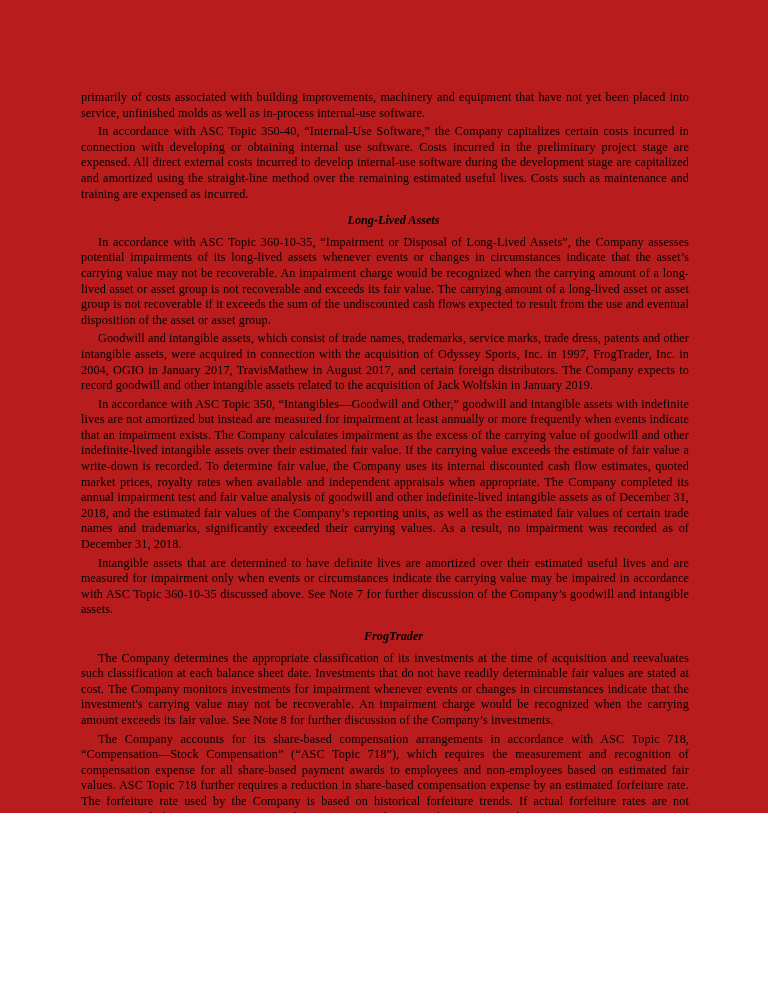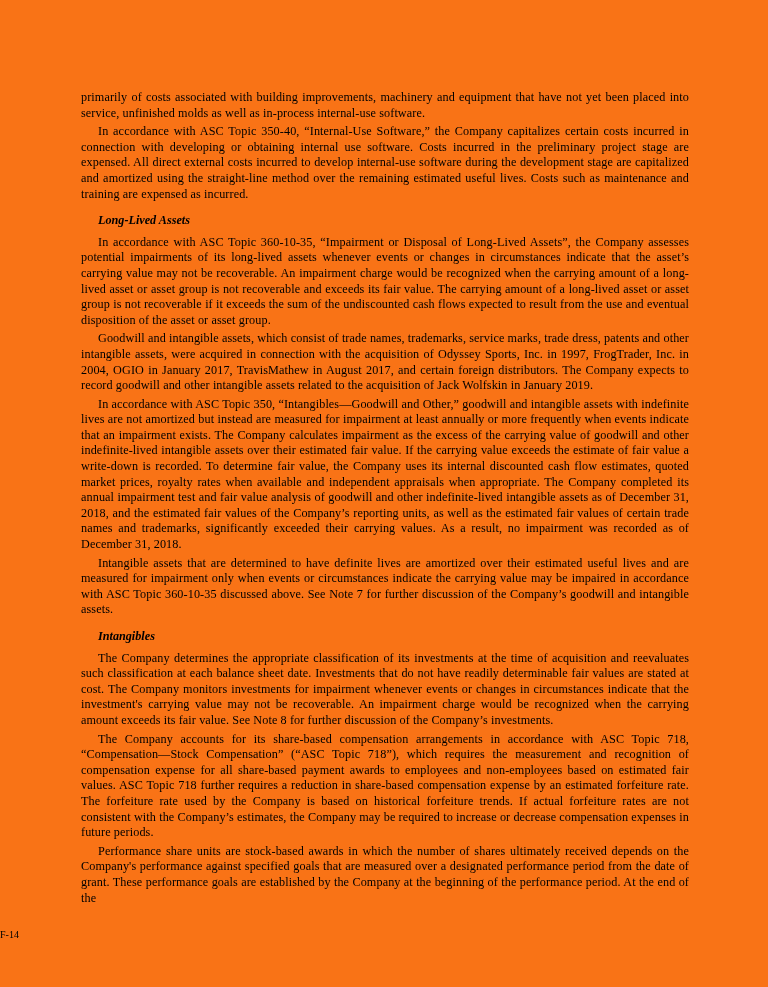--- a/index.html
+++ b/index.html
@@ -5,22 +5,22 @@
     html, body {
       margin: 0;
       padding: 0;
       background: #ffffff;
       color: #000000;
       font-family: "Liberation Serif", serif;
     }
     .sheet {
       position: relative;
       width: 768px;
-      height: 987px;
-      background: #f97316;
+      height: 813px;
+      background: #b91c1c;
       overflow: hidden;
     }
     .content {
       position: absolute;
       top: 90px;
       left: 81px;
       width: 608px;
     }
     .para {
       font-size: 12.2px;
@@ -33,20 +33,21 @@
     .para.no-indent {
       text-indent: 0;
     }
     .heading {
       font-size: 12.2px;
       line-height: 15.6px;
       font-weight: bold;
       font-style: italic;
       margin: 11px 0 6px 0;
       text-indent: 17px;
+      text-align: center;
     }
     .footer {
       position: absolute;
       top: 927px;
       left: 0;
       width: 768px;
       text-align: left;
       font-size: 10px;
       line-height: 15.6px;
     }
@@ -56,19 +57,19 @@
 
 <div class="sheet">
   <div class="content">
     <p class="para no-indent">primarily of costs associated with building improvements, machinery and equipment that have not yet been placed into service, unfinished molds as well as in-process internal-use software.</p>
     <p class="para">In accordance with ASC Topic 350-40, “Internal-Use Software,” the Company capitalizes certain costs incurred in connection with developing or obtaining internal use software. Costs incurred in the preliminary project stage are expensed. All direct external costs incurred to develop internal-use software during the development stage are capitalized and amortized using the straight-line method over the remaining estimated useful lives. Costs such as maintenance and training are expensed as incurred.</p>
     <div class="heading">Long-Lived Assets</div>
     <p class="para">In accordance with ASC Topic 360-10-35, “Impairment or Disposal of Long-Lived Assets”, the Company assesses potential impairments of its long-lived assets whenever events or changes in circumstances indicate that the asset’s carrying value may not be recoverable. An impairment charge would be recognized when the carrying amount of a long-lived asset or asset group is not recoverable and exceeds its fair value. The carrying amount of a long-lived asset or asset group is not recoverable if it exceeds the sum of the undiscounted cash flows expected to result from the use and eventual disposition of the asset or asset group.</p>
     <p class="para">Goodwill and intangible assets, which consist of trade names, trademarks, service marks, trade dress, patents and other intangible assets, were acquired in connection with the acquisition of Odyssey Sports, Inc. in 1997, FrogTrader, Inc. in 2004, OGIO in January 2017, TravisMathew in August 2017, and certain foreign distributors. The Company expects to record goodwill and other intangible assets related to the acquisition of Jack Wolfskin in January 2019.</p>
     <p class="para">In accordance with ASC Topic 350, “Intangibles—Goodwill and Other,” goodwill and intangible assets with indefinite lives are not amortized but instead are measured for impairment at least annually or more frequently when events indicate that an impairment exists. The Company calculates impairment as the excess of the carrying value of goodwill and other indefinite-lived intangible assets over their estimated fair value. If the carrying value exceeds the estimate of fair value a write-down is recorded. To determine fair value, the Company uses its internal discounted cash flow estimates, quoted market prices, royalty rates when available and independent appraisals when appropriate. The Company completed its annual impairment test and fair value analysis of goodwill and other indefinite-lived intangible assets as of December 31, 2018, and the estimated fair values of the Company’s reporting units, as well as the estimated fair values of certain trade names and trademarks, significantly exceeded their carrying values. As a result, no impairment was recorded as of December 31, 2018.</p>
     <p class="para">Intangible assets that are determined to have definite lives are amortized over their estimated useful lives and are measured for impairment only when events or circumstances indicate the carrying value may be impaired in accordance with ASC Topic 360-10-35 discussed above. See Note 7 for further discussion of the Company’s goodwill and intangible assets.</p>
-    <div class="heading">Intangibles</div>
+    <div class="heading">FrogTrader</div>
     <p class="para">The Company determines the appropriate classification of its investments at the time of acquisition and reevaluates such classification at each balance sheet date. Investments that do not have readily determinable fair values are stated at cost. The Company monitors investments for impairment whenever events or changes in circumstances indicate that the investment's carrying value may not be recoverable. An impairment charge would be recognized when the carrying amount exceeds its fair value. See Note 8 for further discussion of the Company’s investments.</p>
     <p class="para">The Company accounts for its share-based compensation arrangements in accordance with ASC Topic 718, “Compensation—Stock Compensation” (“ASC Topic 718”), which requires the measurement and recognition of compensation expense for all share-based payment awards to employees and non-employees based on estimated fair values. ASC Topic 718 further requires a reduction in share-based compensation expense by an estimated forfeiture rate. The forfeiture rate used by the Company is based on historical forfeiture trends. If actual forfeiture rates are not consistent with the Company’s estimates, the Company may be required to increase or decrease compensation expenses in future periods.</p>
     <p class="para">Performance share units are stock-based awards in which the number of shares ultimately received depends on the Company's performance against specified goals that are measured over a designated performance period from the date of grant. These performance goals are established by the Company at the beginning of the performance period. At the end of the</p>
   </div>
   <div class="footer">F-14</div>
 </div>
 
 </body></html>

